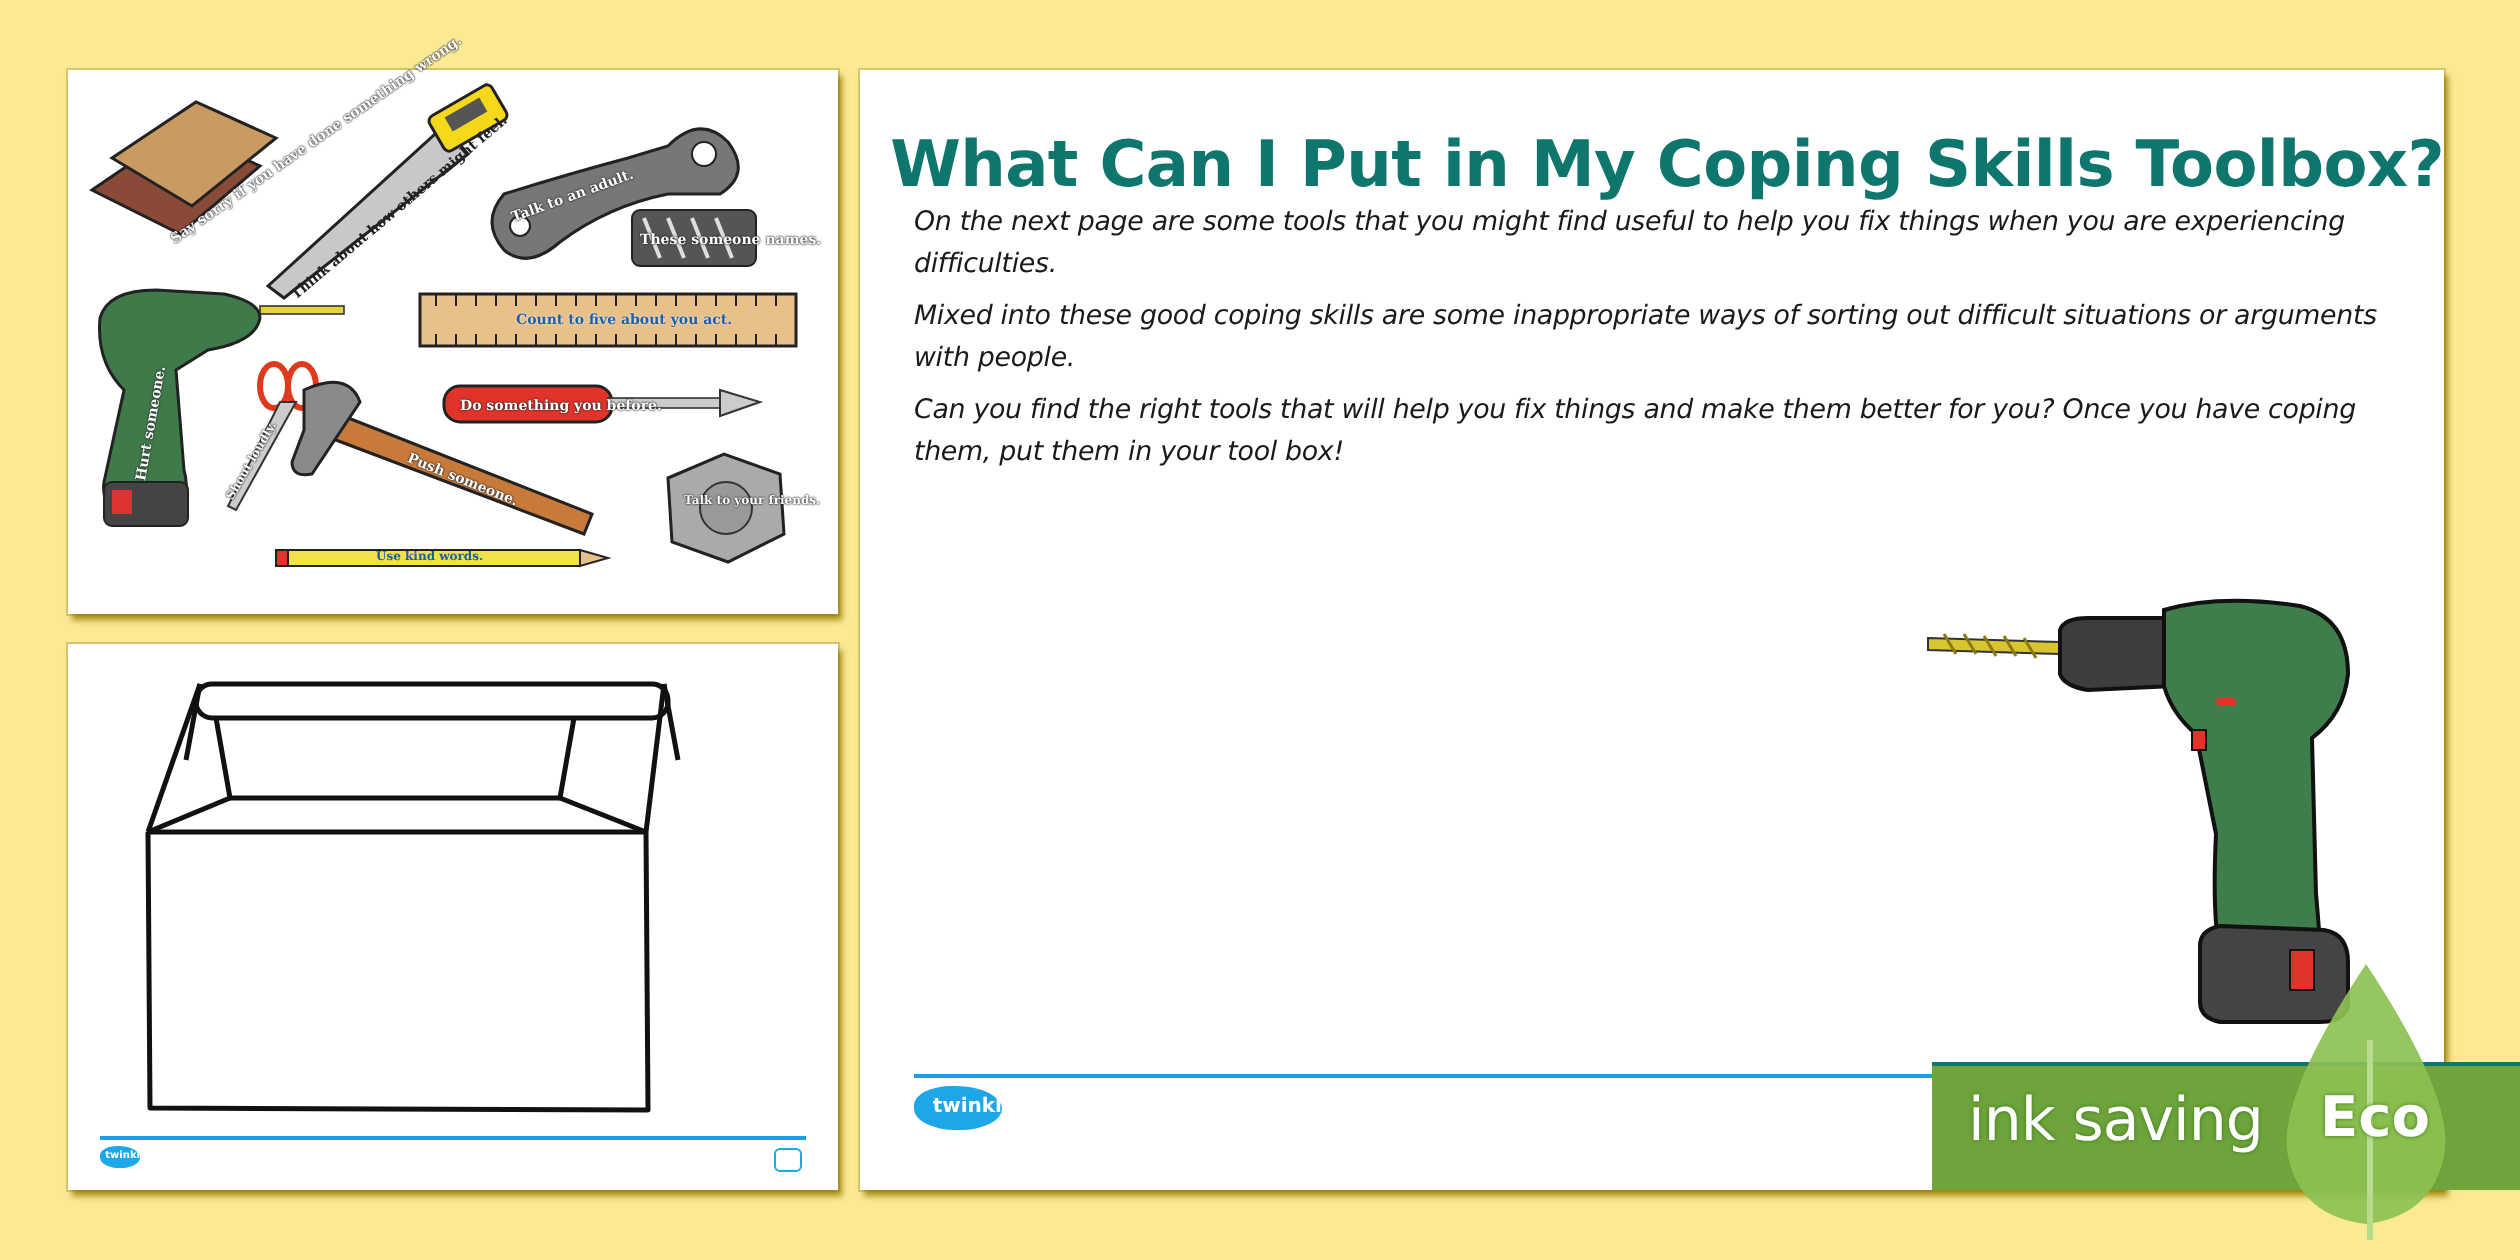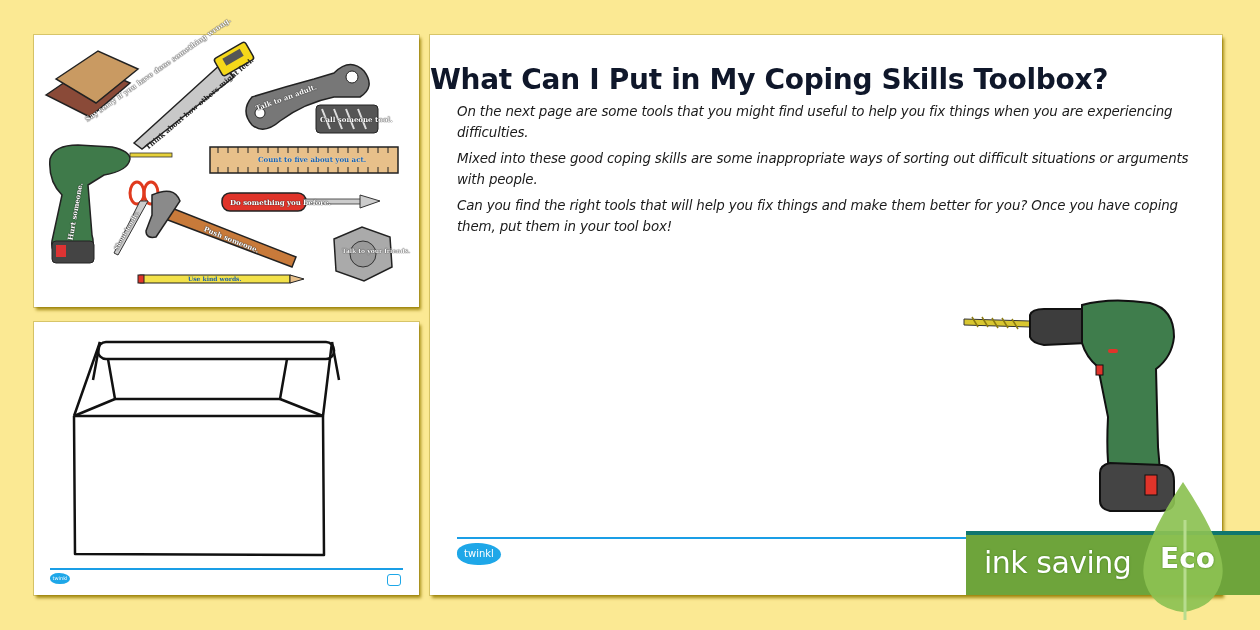--- a/index.html
+++ b/index.html
@@ -14,40 +14,40 @@
   #panel-toolbox { left: 34px; top: 322px; width: 385px; height: 273px; }
   #panel-main { left: 430px; top: 35px; width: 792px; height: 560px; }
 
   .tool-label {
     position: absolute; font-family: "DejaVu Serif", serif; font-weight: bold;
     color: #fff; font-size: 7px; white-space: nowrap;
     text-shadow: 0 0 1px #222, 0 0 1px #222;
   }
 
   .main-title {
-    position: absolute; left: 0; right: 0; top: 28px; text-align: left;
+    position: absolute; left: 0; right: 0; top: 28px; text-align: right;
     font-family: "DejaVu Sans", sans-serif; font-weight: bold;
-    font-size: 28px; color: #0f172a; letter-spacing: -0.3px;
+    font-size: 32px; color: #0f766e; letter-spacing: -0.3px;
   }
   .main-body { position: absolute; left: 27px; right: 25px; top: 66px; font-style: italic; }
   .main-body p {
     font-family: "DejaVu Sans", sans-serif; font-size: 13.4px; line-height: 21px;
     color: #1a1a1a; margin-bottom: 5px; letter-spacing: -0.15px;
   }
 
   .footer-line { position: absolute; height: 2px; background: #1a9ee6; }
   .twinkl-logo {
-    position: absolute; background: #1ea7e8; color: #fff; font-weight: normal;
-    border-radius: 45% 55% 50% 50%; text-align: center;
+    position: absolute; background: #1ea7e8; color: #fff; font-weight: bold;
+    border-radius: 45% 55% 50% 50%; text-align: right;
     font-family: "DejaVu Sans", sans-serif;
   }
 
   #eco-banner {
     position: absolute; left: 966px; top: 531px; width: 294px; height: 64px;
-    background: #6ea43b; border-top: 4px solid #0f766e;
+    background: #6ea43b; border-top: 2px solid #0f766e;
   }
   #eco-banner .ink {
     position: absolute; left: 18px; top: 10px; font-family: "DejaVu Sans", sans-serif;
     font-size: 30px; color: #fff; letter-spacing: -0.5px;
     text-shadow: 0 0 2px #3d7a17;
   }
   #eco-leaf { position: absolute; left: 1138px; top: 480px; text-align: center; }
   #eco-leaf .eco-text {
     position: absolute; left: 22px; top: 62px; font-family: "DejaVu Sans", sans-serif;
     font-weight: bold; font-size: 28px; color: #fff; text-shadow: 0 0 2px #3d7a17;
@@ -118,21 +118,21 @@
     <g>
       <rect x="106" y="240" width="150" height="8" fill="#f2e14a" stroke="#222" stroke-width="1"></rect>
       <rect x="104" y="240" width="6" height="8" fill="#e0342a" stroke="#222" stroke-width="1"></rect>
       <polygon points="256,240 270,244 256,248" fill="#e8c08a" stroke="#222"></polygon>
     </g>
   </svg>
 
   <span class="tool-label" style="left:36px;top:30px;transform:rotate(-35deg)">Say sorry if you have done something wrong.</span>
   <span class="tool-label" style="left:96px;top:64px;transform:rotate(-40deg);color:#222;text-shadow:none">Think about how others might feel.</span>
   <span class="tool-label" style="left:220px;top:58px;transform:rotate(-20deg)">Talk to an adult.</span>
-  <span class="tool-label" style="left:286px;top:80px">Call someone tool.</span>
+  <span class="tool-label" style="left:286px;top:80px">These someone names.</span>
   <span class="tool-label" style="left:224px;top:120px;color:#1a5fa8;text-shadow:0 0 1px #fff">Count to five about you act.</span>
   <span class="tool-label" style="left:12px;top:172px;transform:rotate(-80deg)">Hurt someone.</span>
   <span class="tool-label" style="left:70px;top:192px;transform:rotate(-60deg);font-size:6px">Shout loudly.</span>
   <span class="tool-label" style="left:168px;top:200px;transform:rotate(22deg)">Push someone.</span>
   <span class="tool-label" style="left:196px;top:163px">Do something you before.</span>
   <span class="tool-label" style="left:308px;top:212px;font-size:6px">Talk to your friends.</span>
   <span class="tool-label" style="left:154px;top:240px;font-size:6px;color:#1a5fa8;text-shadow:none">Use kind words.</span>
 </div>
 
 <div id="panel-toolbox" class="panel">

